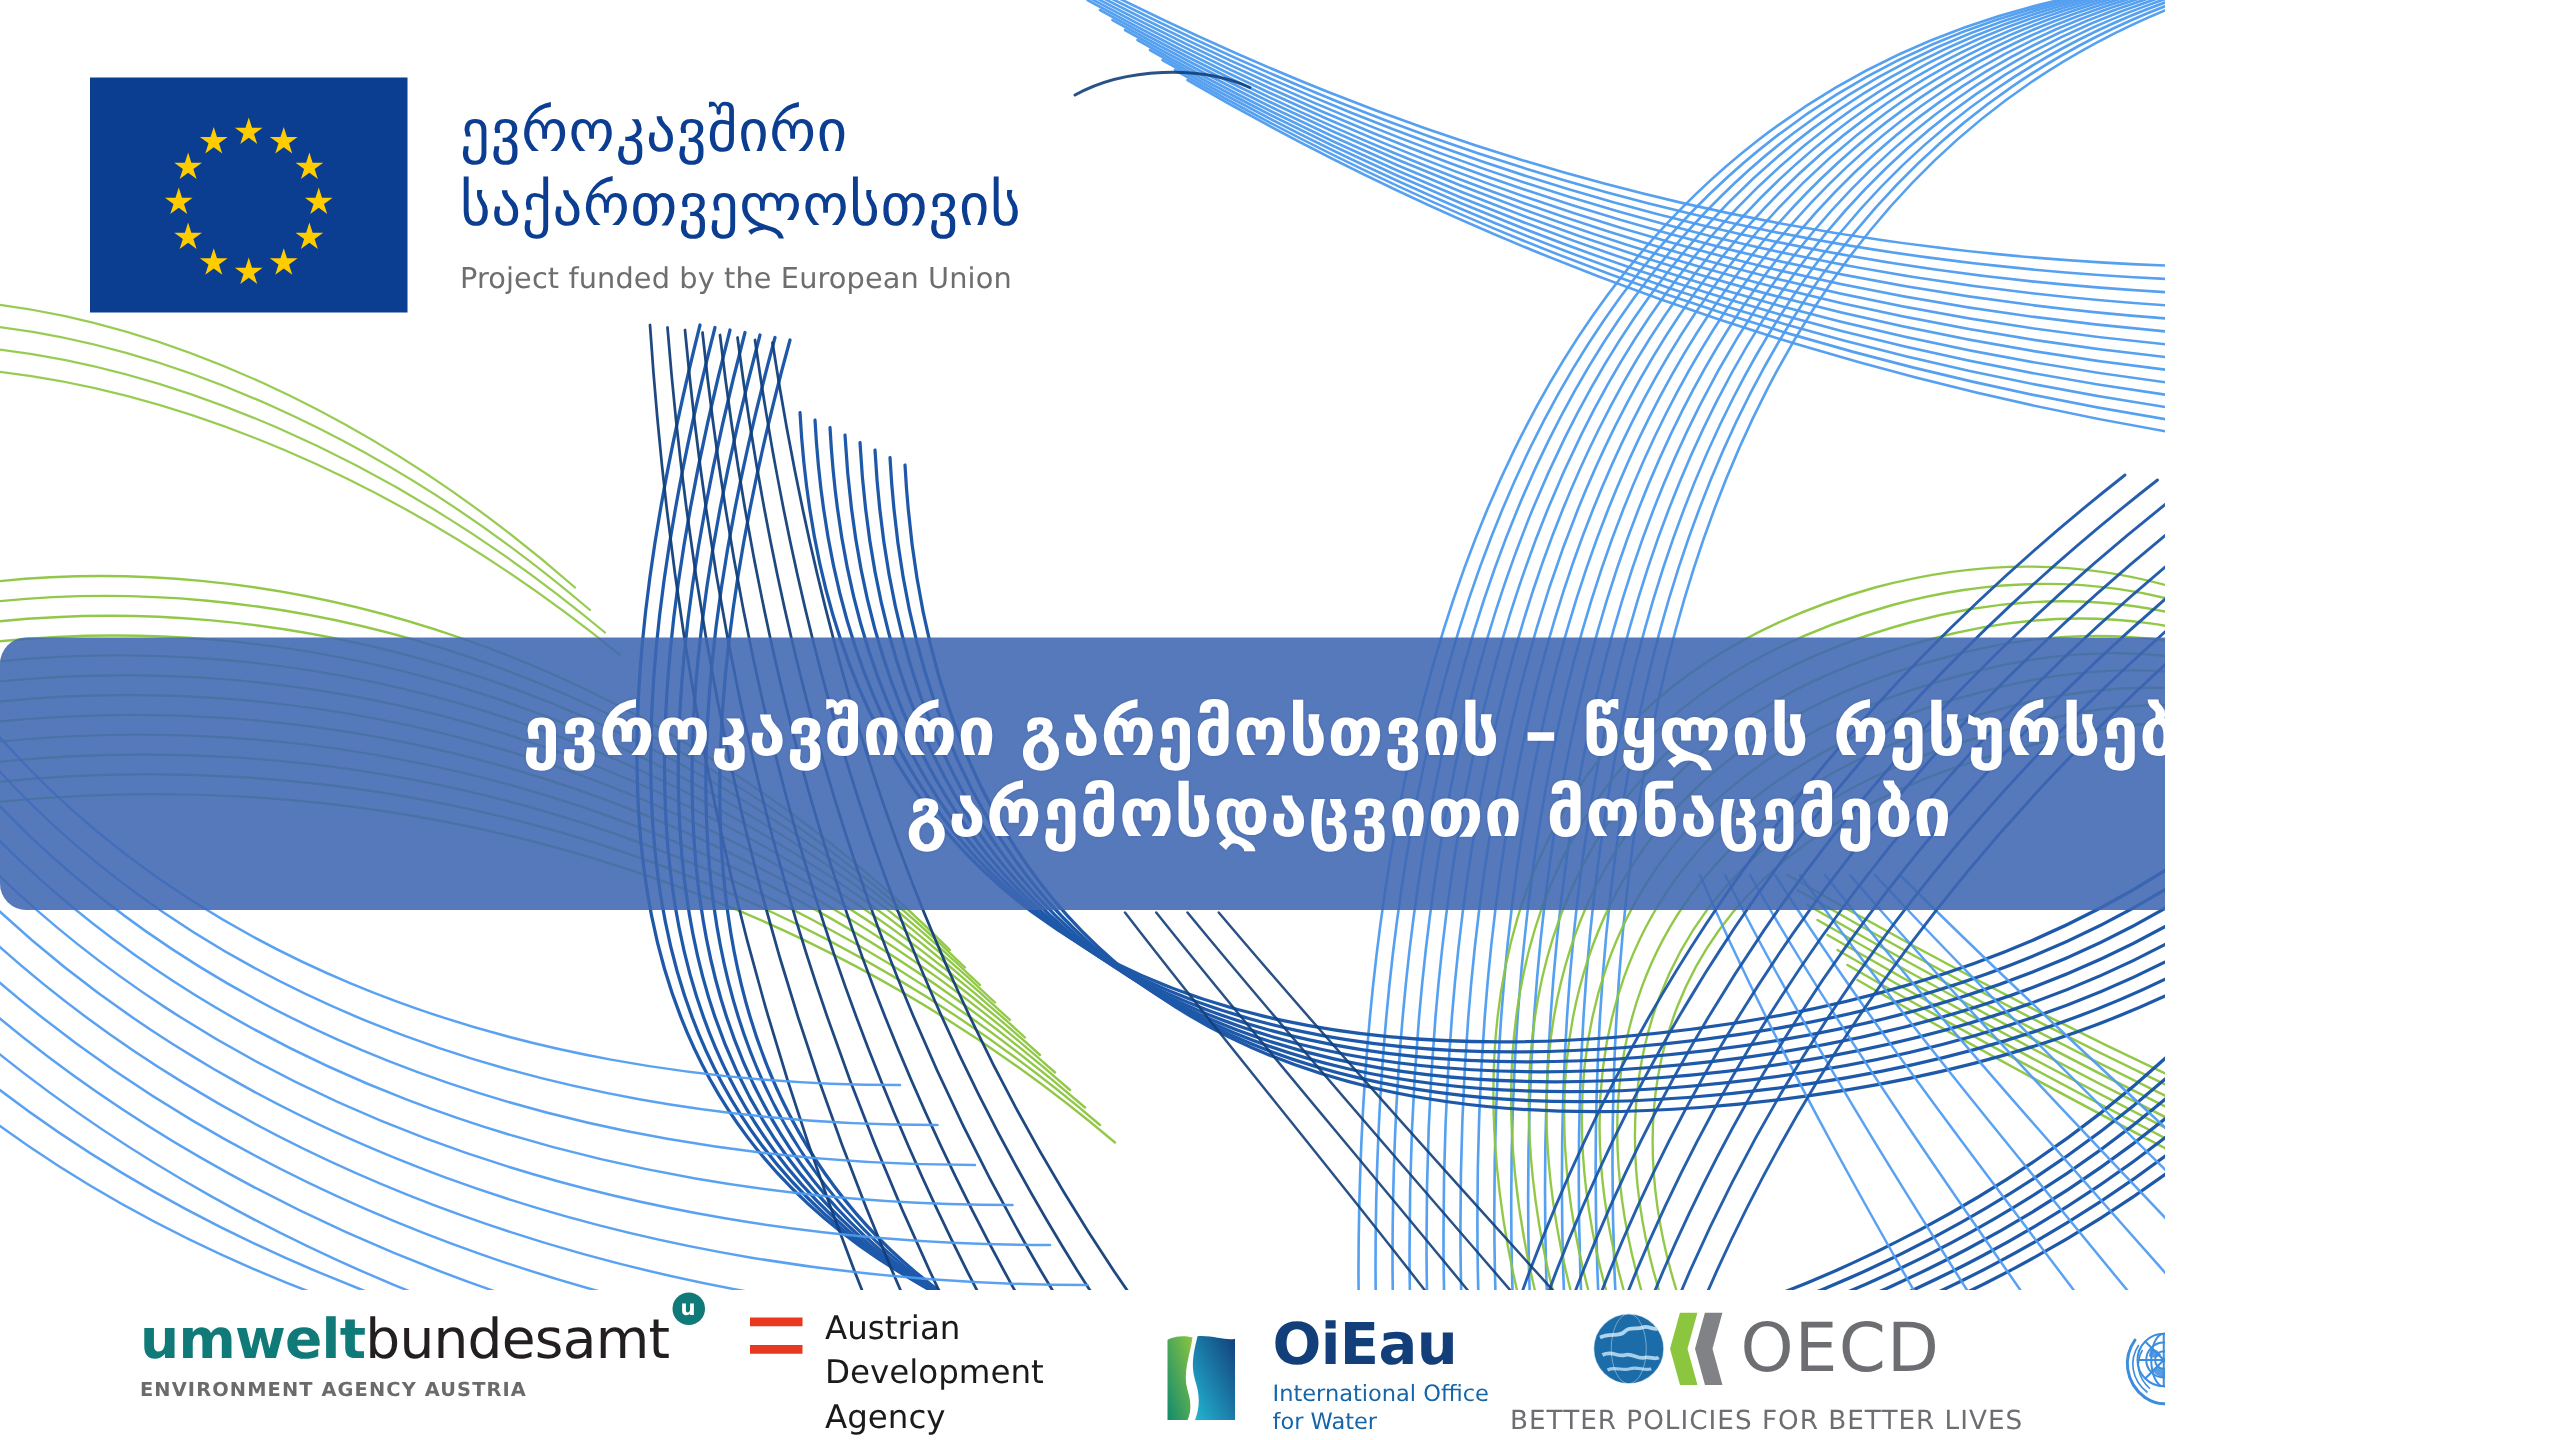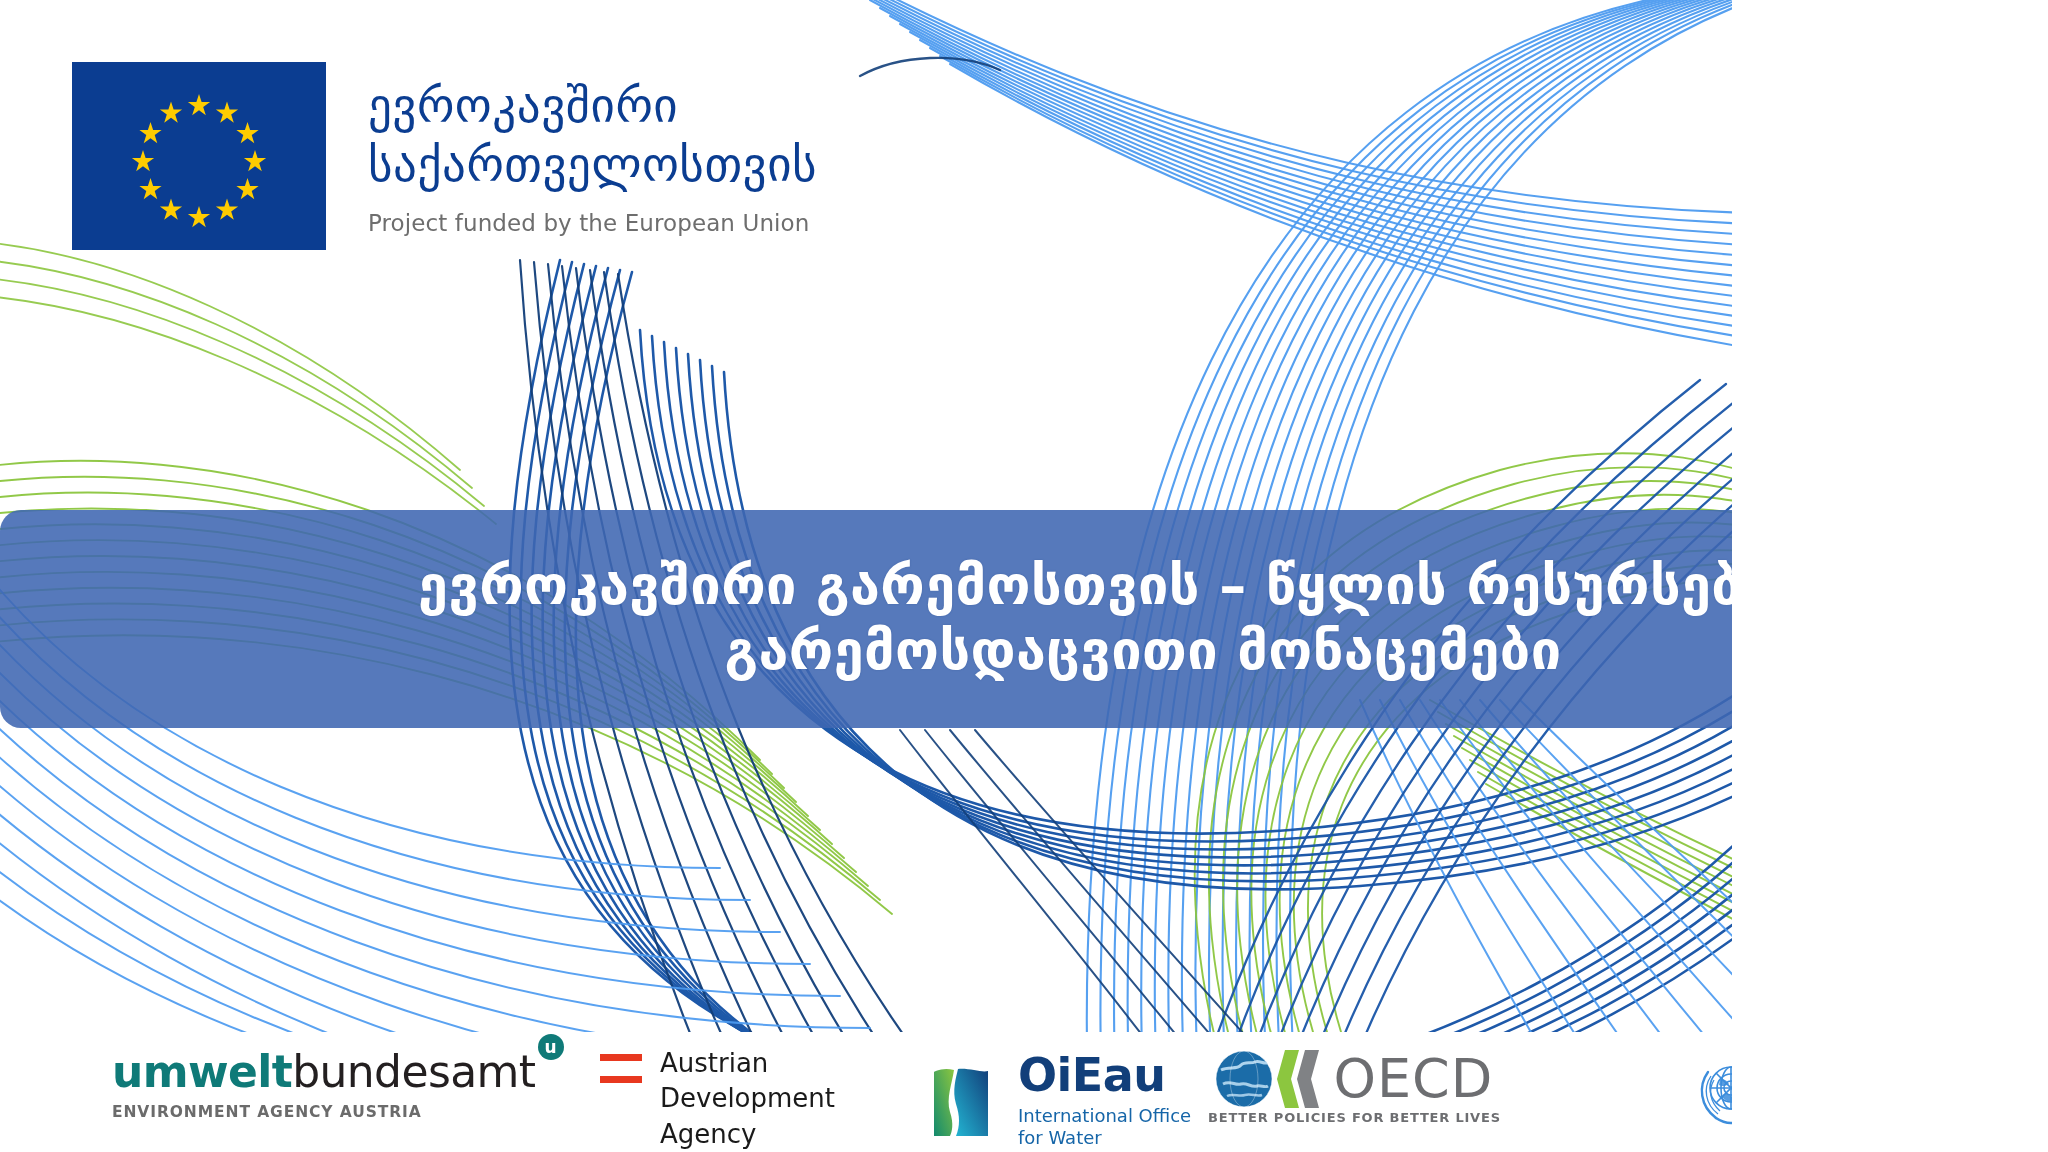--- a/index.html
+++ b/index.html
@@ -130,22 +130,22 @@
   #oieau-name { font-size:46px; font-weight:bold; color:#123f7a; letter-spacing:-0.5px; line-height:1; }
   #oieau-sub { margin-top:7px; font-size:18px; color:#1565a8; line-height:1.24; white-space:nowrap; }
 
   
   #logo-oecd { left:1208px; top:18px; flex-direction:column; align-items:center; }
   #oecd-row { display:flex; align-items:center; }
   #oecd-globe { width:58px; height:58px; flex:0 0 auto; }
   #oecd-chevrons { width:52px; height:58px; margin:0 6px 0 2px; flex:0 0 auto; }
   #oecd-name { font-size:54px; color:#6d6e71; letter-spacing:1px; line-height:1; }
   #oecd-tagline {
-    margin-top:2px; font-size:13px; color:#6d6e71;
-    letter-spacing:0.8px; white-space:nowrap;font-weight:bold;
+    margin-top:16px; font-size:21px; color:#6d6e71;
+    letter-spacing:0.8px; white-space:nowrap;
   }
 
   
   #logo-unece { left:1694px; top:22px; align-items:center; }
   #unece-emblem { width:74px; height:74px; margin-right:16px; flex:0 0 auto; }
   #unece-name { font-size:56px; font-weight:bold; color:#3c8ddc; letter-spacing:1.5px; line-height:1; }
 </style>
 </head>
 <body>
 

